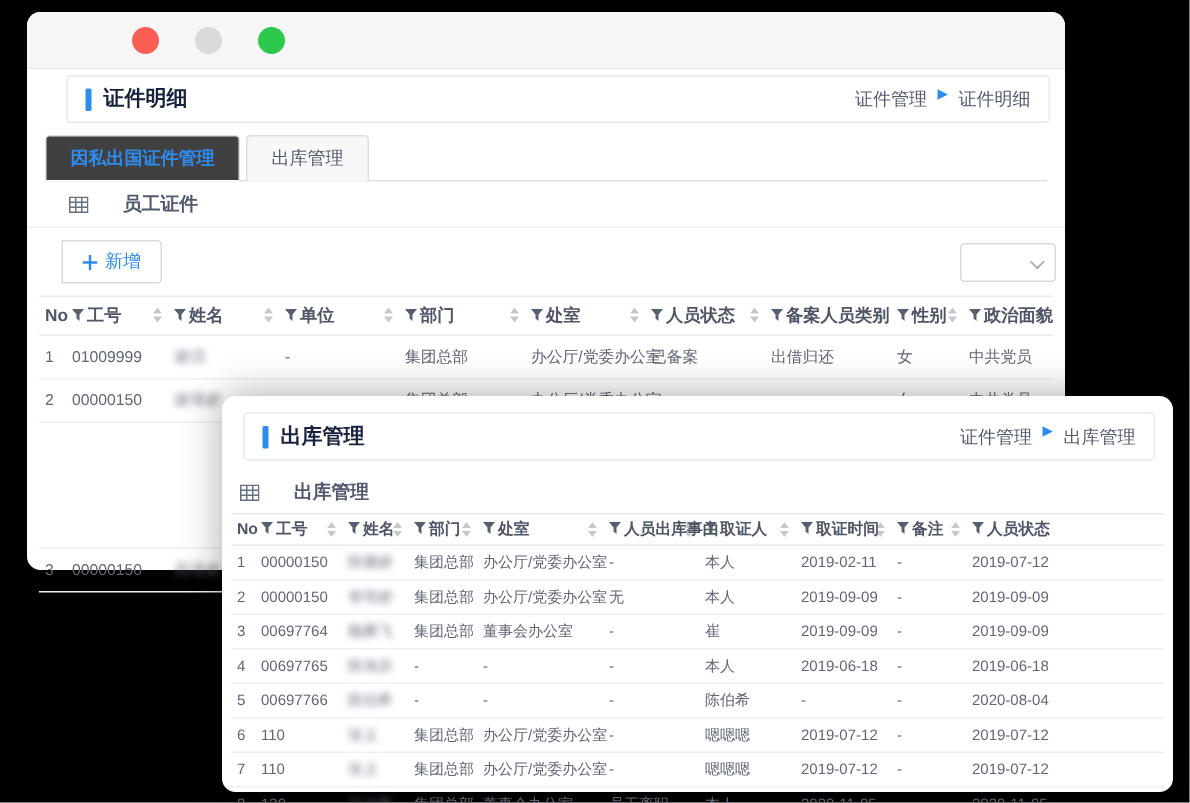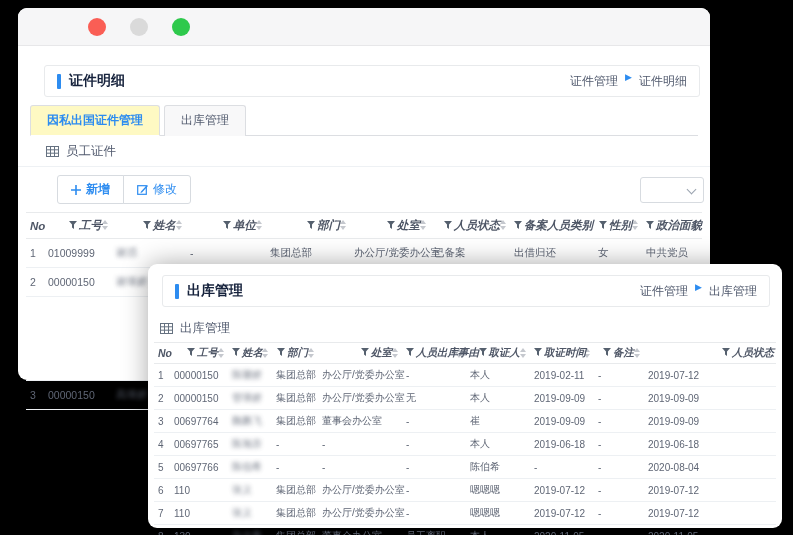--- a/index.html
+++ b/index.html
@@ -11,59 +11,59 @@
   .win-front { left:148px; top:264px; width:634px; height:264px; z-index:2; box-shadow:0 0 26px rgba(0,0,0,.35); }
 
   
   .titlebar { height:38px; background:#f6f6f7; border-bottom:1px solid #e7e7e9; border-radius:9px 9px 0 0;
               display:flex; align-items:center; gap:24px; padding-left:70px; }
   .dot { width:18px; height:18px; border-radius:50%; cursor:pointer; }
 
   
   .panel-box { border:1px solid #e8eaec; border-radius:3px; padding:6px 12px;
                display:flex; align-items:center; justify-content:space-between; }
-  .win-back  .panel-box { margin:19px 10px 8px 26px; }
+  .win-back  .panel-box { margin:4px 10px 8px 26px; }
   .win-front .panel-box { margin:11px 12px 7px 14px; }
   .page-title { display:flex; align-items:center; gap:8px; font-size:14px; font-weight:bold; color:#17233d; }
   .accent-bar { width:4px; height:15px; border-radius:1px; background:#2d8cf0; }
   .breadcrumb { font-size:12px; color:#515a6e; display:flex; align-items:flex-start; gap:7px; }
   .breadcrumb .arrow { color:#2d8cf0; font-size:9px; line-height:1; }
   .breadcrumb .parent { cursor:pointer; }
 
   
   .tabs { margin:2px 12px 0; border-bottom:1px solid #dcdee2; display:flex; }
   .tab { padding:6px 16px; font-size:12px; color:#515a6e; background:#f8f8f9; border:1px solid #dcdee2;
          border-bottom:none; margin:0 4px -1px 0; border-radius:3px 3px 0 0; cursor:pointer; }
-  .tab.active { background:#fef9c3; color:#2d8cf0; font-weight:bold; border-bottom:1px solid #fff; }
-
-  
-  .section-head { display:flex; align-items:center; gap:7px; font-size:12.5px; color:#515a6e; }
+  .tab.active { background:#404040; color:#2d8cf0; font-weight:bold; border-bottom:1px solid #fff; }
+
+  
+  .section-head { display:flex; align-items:center; gap:23px; font-size:12.5px; color:#515a6e;font-weight:bold; }
   .win-back  .section-head { padding:7px 12px 6px 28px; border-bottom:1px solid #eef1f4; }
   .win-front .section-head { padding:6px 12px 5px 12px; }
   .grid-icon { display:block; }
 
   
   .toolbar { display:flex; justify-content:space-between; align-items:center; padding:8px 6px 8px 22px; }
   .btn-group { display:flex; }
   .btn { display:inline-flex; align-items:center; gap:5px; padding:5px 13px; border:1px solid #d7dbe0;
          background:#fff; color:#2d8cf0; font-size:12px; margin-left:-1px; cursor:pointer; white-space:nowrap; }
-  .btn:first-child { border-radius:3px 0 0 3px; margin-left:17px;font-weight:bold; }
+  .btn:first-child { border-radius:3px 0 0 3px; margin-left:1px; }
   .btn:last-child  { border-radius:0 3px 3px 0; }
   .select-box { width:64px; height:26px; border:1px solid #d7dbe0; border-radius:3px; background:#fff;
                 position:relative; cursor:pointer; }
   .select-box .chev { position:absolute; right:8px; top:8px; width:7px; height:7px;
                       border-right:1.5px solid #9aa3af; border-bottom:1.5px solid #9aa3af;
                       transform:rotate(45deg); }
 
   
   table { border-collapse:collapse; table-layout:fixed; }
   .win-back  table { width:676px; margin:0 8px; }
   .win-front table { width:622px; margin:0 6px; }
-  th { text-align:right; font-weight:bold; color:#4e5666; border-top:1px solid #e8eaec; border-bottom:1px solid #e8eaec;
-       white-space:nowrap; overflow:visible;font-style:italic; }
+  th { text-align:left; font-weight:bold; color:#4e5666; border-top:1px solid #e8eaec; border-bottom:1px solid #e8eaec;
+       white-space:nowrap; overflow:visible; }
   td { color:#5f6675; border-bottom:1px solid #edf0f3; white-space:nowrap; overflow:visible; }
   .win-back  th { font-size:11.5px; padding:5px 2px 5px 4px; }
   .win-back  td { font-size:10.5px; padding:7px 2px 7px 4px; }
   .win-front th { font-size:10.5px; padding:3px 2px 3px 4px; }
   .win-front td { font-size:10px;   padding:4px 2px 4px 4px; }
   tr.spacer td { height:84px; padding:0; }
   .funnel { margin-right:2px; vertical-align:-1px; }
   .sort { float:right; display:inline-flex; flex-direction:column; gap:2px; margin:2px 2px 0 0; cursor:pointer; }
   .sort i { display:block; width:0; height:0; border-left:3.5px solid transparent; border-right:3.5px solid transparent; }
   .sort .up   { border-bottom:4px solid #c5c8ce; }
@@ -109,27 +109,20 @@
   </div>
 
   <div class="toolbar">
     <div class="btn-group">
       <button class="btn">
         <svg width="10" height="10" viewBox="0 0 10 10">
             <path d="M4.2 0h1.6v4.2H10v1.6H5.8V10H4.2V5.8H0V4.2h4.2z" fill="#2d8cf0"></path>
           </svg>
         <span>新增</span>
       </button>
-      <button class="btn">
-        <svg width="11" height="11" viewBox="0 0 11 11">
-            <rect x="0.7" y="1.7" width="8.6" height="8.6" fill="none" stroke="#2d8cf0" stroke-width="1.2"></rect>
-            <path d="M4 7.5 10 1l1 1-6 6.5-1.6.6z" fill="#2d8cf0"></path>
-          </svg>
-        <span>修改</span>
-      </button>
     </div>
     <div class="select-box">
       <i class="chev"></i>
     </div>
   </div>
 
   <table>
       <colgroup>
         <col style="width:18px">
         <col style="width:68px">

